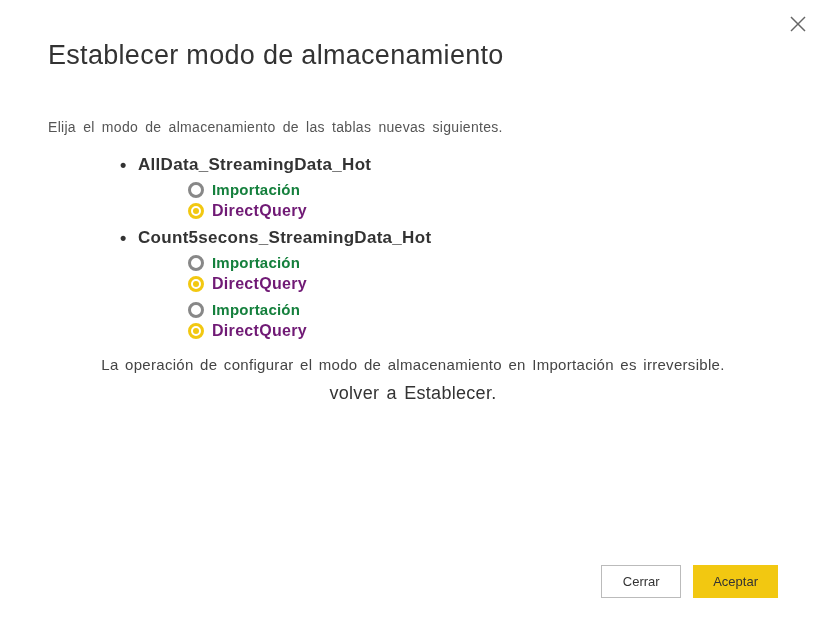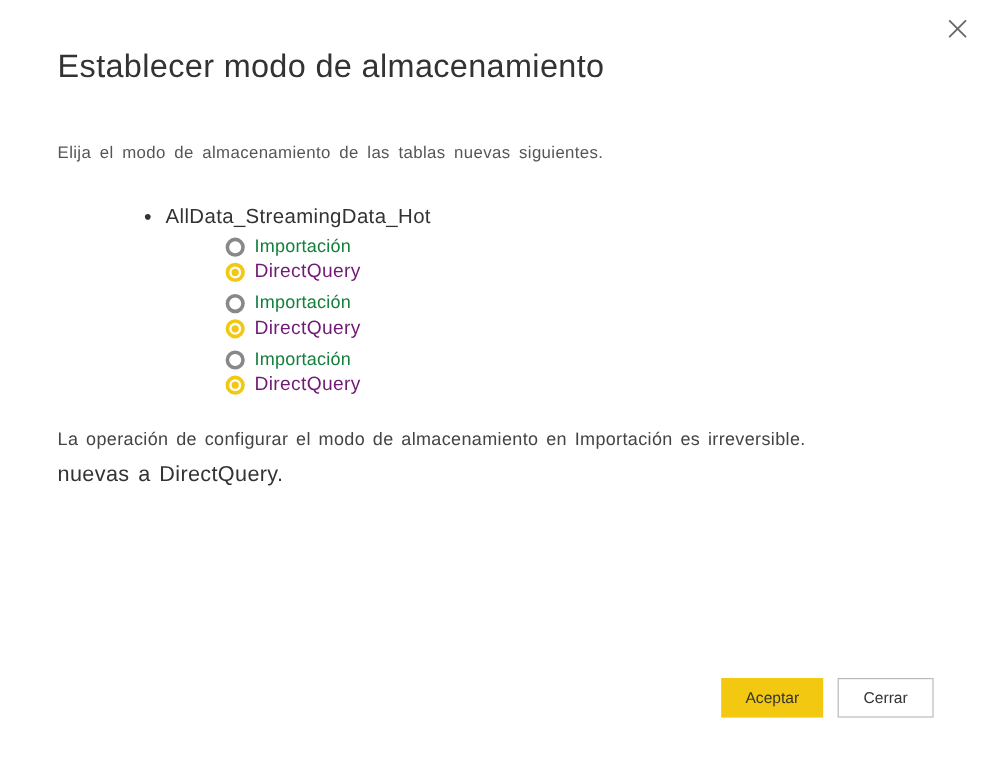--- a/index.html
+++ b/index.html
@@ -39,30 +39,31 @@
     .title {
       font-size: 27px;
       font-weight: 300;
       color: #333;
       margin-bottom: 48px;
       letter-spacing: 0.3px;
     }
     .instruction {
       font-size: 14px;
       color: #555;
-      margin-bottom: 36px;
+      margin-bottom: 20px;
       letter-spacing: 0.3px;
       word-spacing: 3px;
     }
     .tables-list {
       list-style: none;
       padding-left: 90px;
     }
     .table-item {
       margin-bottom: 8px;
+      font-weight: bold;
     }
     .table-name {
       font-size: 17px;
       color: #333;
       letter-spacing: 0.3px;
       position: relative;
     }
     .table-name::before {
       content: "•";
       position: absolute;
@@ -111,24 +112,25 @@
       letter-spacing: 0.2px;
     }
     .option-label-selected {
       font-size: 16px;
       color: #701a75;
       letter-spacing: 0.3px;
     }
     .warning {
       font-size: 15px;
       color: #444;
-      margin-top: 24px;
+      margin-top: 12px;
       letter-spacing: 0.3px;
       word-spacing: 2px;
       line-height: 1.7;
+      text-align: center;
     }
     .warning-second {
       font-size: 18px;
       color: #333;
       letter-spacing: 0.3px;
       word-spacing: 2px;
     }
     .buttons {
       position: absolute;
       bottom: 34px;
@@ -178,20 +180,21 @@
           <span class="option-label-unselected">Importación</span>
         </div>
         <div class="option">
           <span class="radio-outer radio-selected"></span>
           <span class="option-label-selected">DirectQuery</span>
         </div>
       </div>
     </li>
 
     <li class="table-item">
+      <div class="table-name">Count5secons_StreamingData_Hot</div>
       <div class="options">
         <div class="option">
           <span class="radio-outer radio-unselected"></span>
           <span class="option-label-unselected">Importación</span>
         </div>
         <div class="option">
           <span class="radio-outer radio-selected"></span>
           <span class="option-label-selected">DirectQuery</span>
         </div>
       </div>
@@ -206,20 +209,20 @@
         <div class="option">
           <span class="radio-outer radio-selected"></span>
           <span class="option-label-selected">DirectQuery</span>
         </div>
       </div>
     </li>
   </ul>
 
   <div class="warning">
     <span>La operación de configurar el modo de almacenamiento en Importación es irreversible.</span><br>
-    <span class="warning-second">nuevas a DirectQuery.</span>
+    <span class="warning-second">volver a Establecer.</span>
   </div>
 
   <div class="buttons">
+    <button class="btn btn-secondary">Cerrar</button>
     <button class="btn btn-primary">Aceptar</button>
-    <button class="btn btn-secondary">Cerrar</button>
   </div>
 </div>
 
 </body></html>

